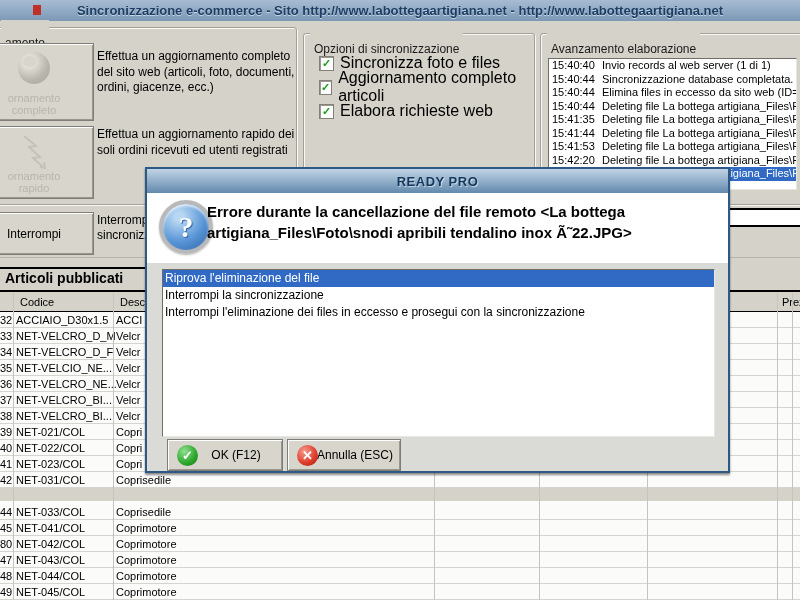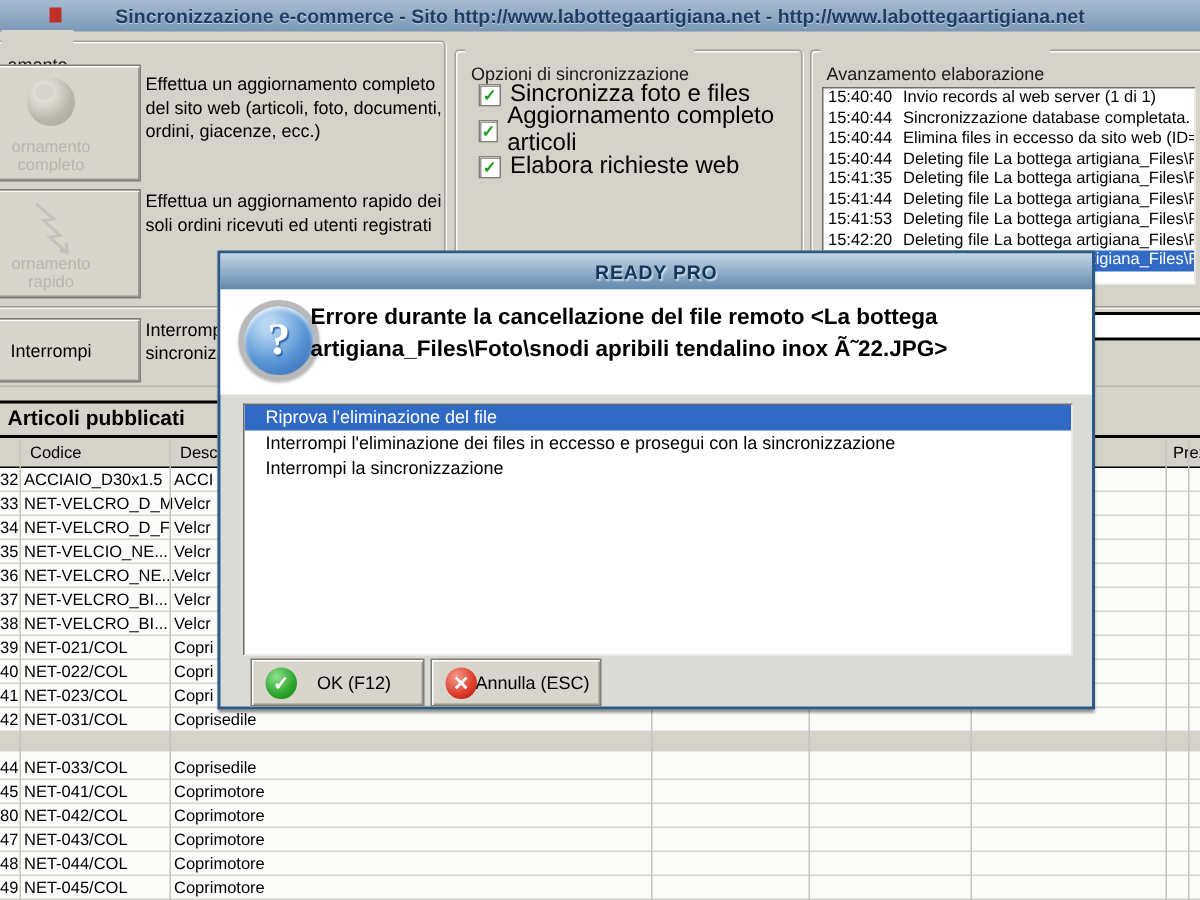--- a/index.html
+++ b/index.html
@@ -75,21 +75,21 @@
   .dlg-msgarea{position:absolute;left:0;top:24px;right:0;height:70px;background:#fff;}
   .help-ico{position:absolute;left:12px;top:7px;width:54px;height:54px;border-radius:50%;
           background:radial-gradient(circle at 35% 28%, #b7d7f2 10%, #5a96d6 55%, #2a61ab);
           border:4px solid #b9b9b9;box-sizing:border-box;
           box-shadow:inset 0 2px 3px rgba(255,255,255,.8),0 1px 2px rgba(0,0,0,.3);
           display:flex;align-items:center;justify-content:center;}
   .help-q{color:#fff;font-size:30px;font-weight:bold;font-family:"Liberation Serif",serif;
           text-shadow:1px 1px 1px #2a61ab;}
   .dlg-msg{position:absolute;left:60px;top:8px;width:508px;font-size:15px;font-weight:bold;line-height:21px;}
   .dlg-list{left:15px;top:100px;width:551px;height:166px;}
-  .dlg-opt{height:17px;line-height:17px;font-size:12px;padding:0 14px;white-space:nowrap;}
+  .dlg-opt{height:17px;line-height:17px;font-size:12px;padding:0 2px;white-space:nowrap;}
   .dlg-opt.selected{background:#316ac5;color:#fff;}
   .dlg-btn{top:270px;height:30px;display:flex;align-items:center;justify-content:center;cursor:default;}
   .dlg-btn .ico{position:absolute;left:9px;width:21px;height:21px;border-radius:50%;
           display:flex;align-items:center;justify-content:center;color:#fff;font-size:13px;font-weight:bold;}
   .ico-ok{background:radial-gradient(circle at 35% 30%, #8fe08f, #2aa52a 60%, #1d7a1d);}
   .ico-cancel{background:radial-gradient(circle at 35% 30%, #f59a8d, #dd3a28 60%, #a31708);}
   .dlg-btn .blabel{margin-left:22px;font-size:12px;}
 </style>
 </head>
 <body>
@@ -293,22 +293,22 @@
       <span class="dlg-title">READY PRO</span>
     </div>
     <div class="dlg-msgarea">
       <span class="help-ico">
           <span class="help-q">?</span>
         </span>
       <div class="dlg-msg">Errore durante la cancellazione del file remoto &lt;La bottega artigiana_Files\Foto\snodi apribili tendalino inox Ã˜22.JPG&gt;</div>
     </div>
     <div class="listbox dlg-list" id="dlg-list">
         <div class="dlg-opt selected">Riprova l'eliminazione del file</div>
+        <div class="dlg-opt">Interrompi la sincronizzazione</div>
         <div class="dlg-opt">Interrompi l'eliminazione dei files in eccesso e prosegui con la sincronizzazione</div>
-        <div class="dlg-opt">Interrompi la sincronizzazione</div>
       </div>
     <div class="btn dlg-btn" style="left:20px;width:114px;">
       <span class="ico ico-ok">✓</span>
       <span class="blabel">OK (F12)</span>
     </div>
     <div class="btn dlg-btn" style="left:140px;width:112px;">
       <span class="ico ico-cancel">✕</span>
       <span class="blabel">Annulla (ESC)</span>
     </div>
   </div>

